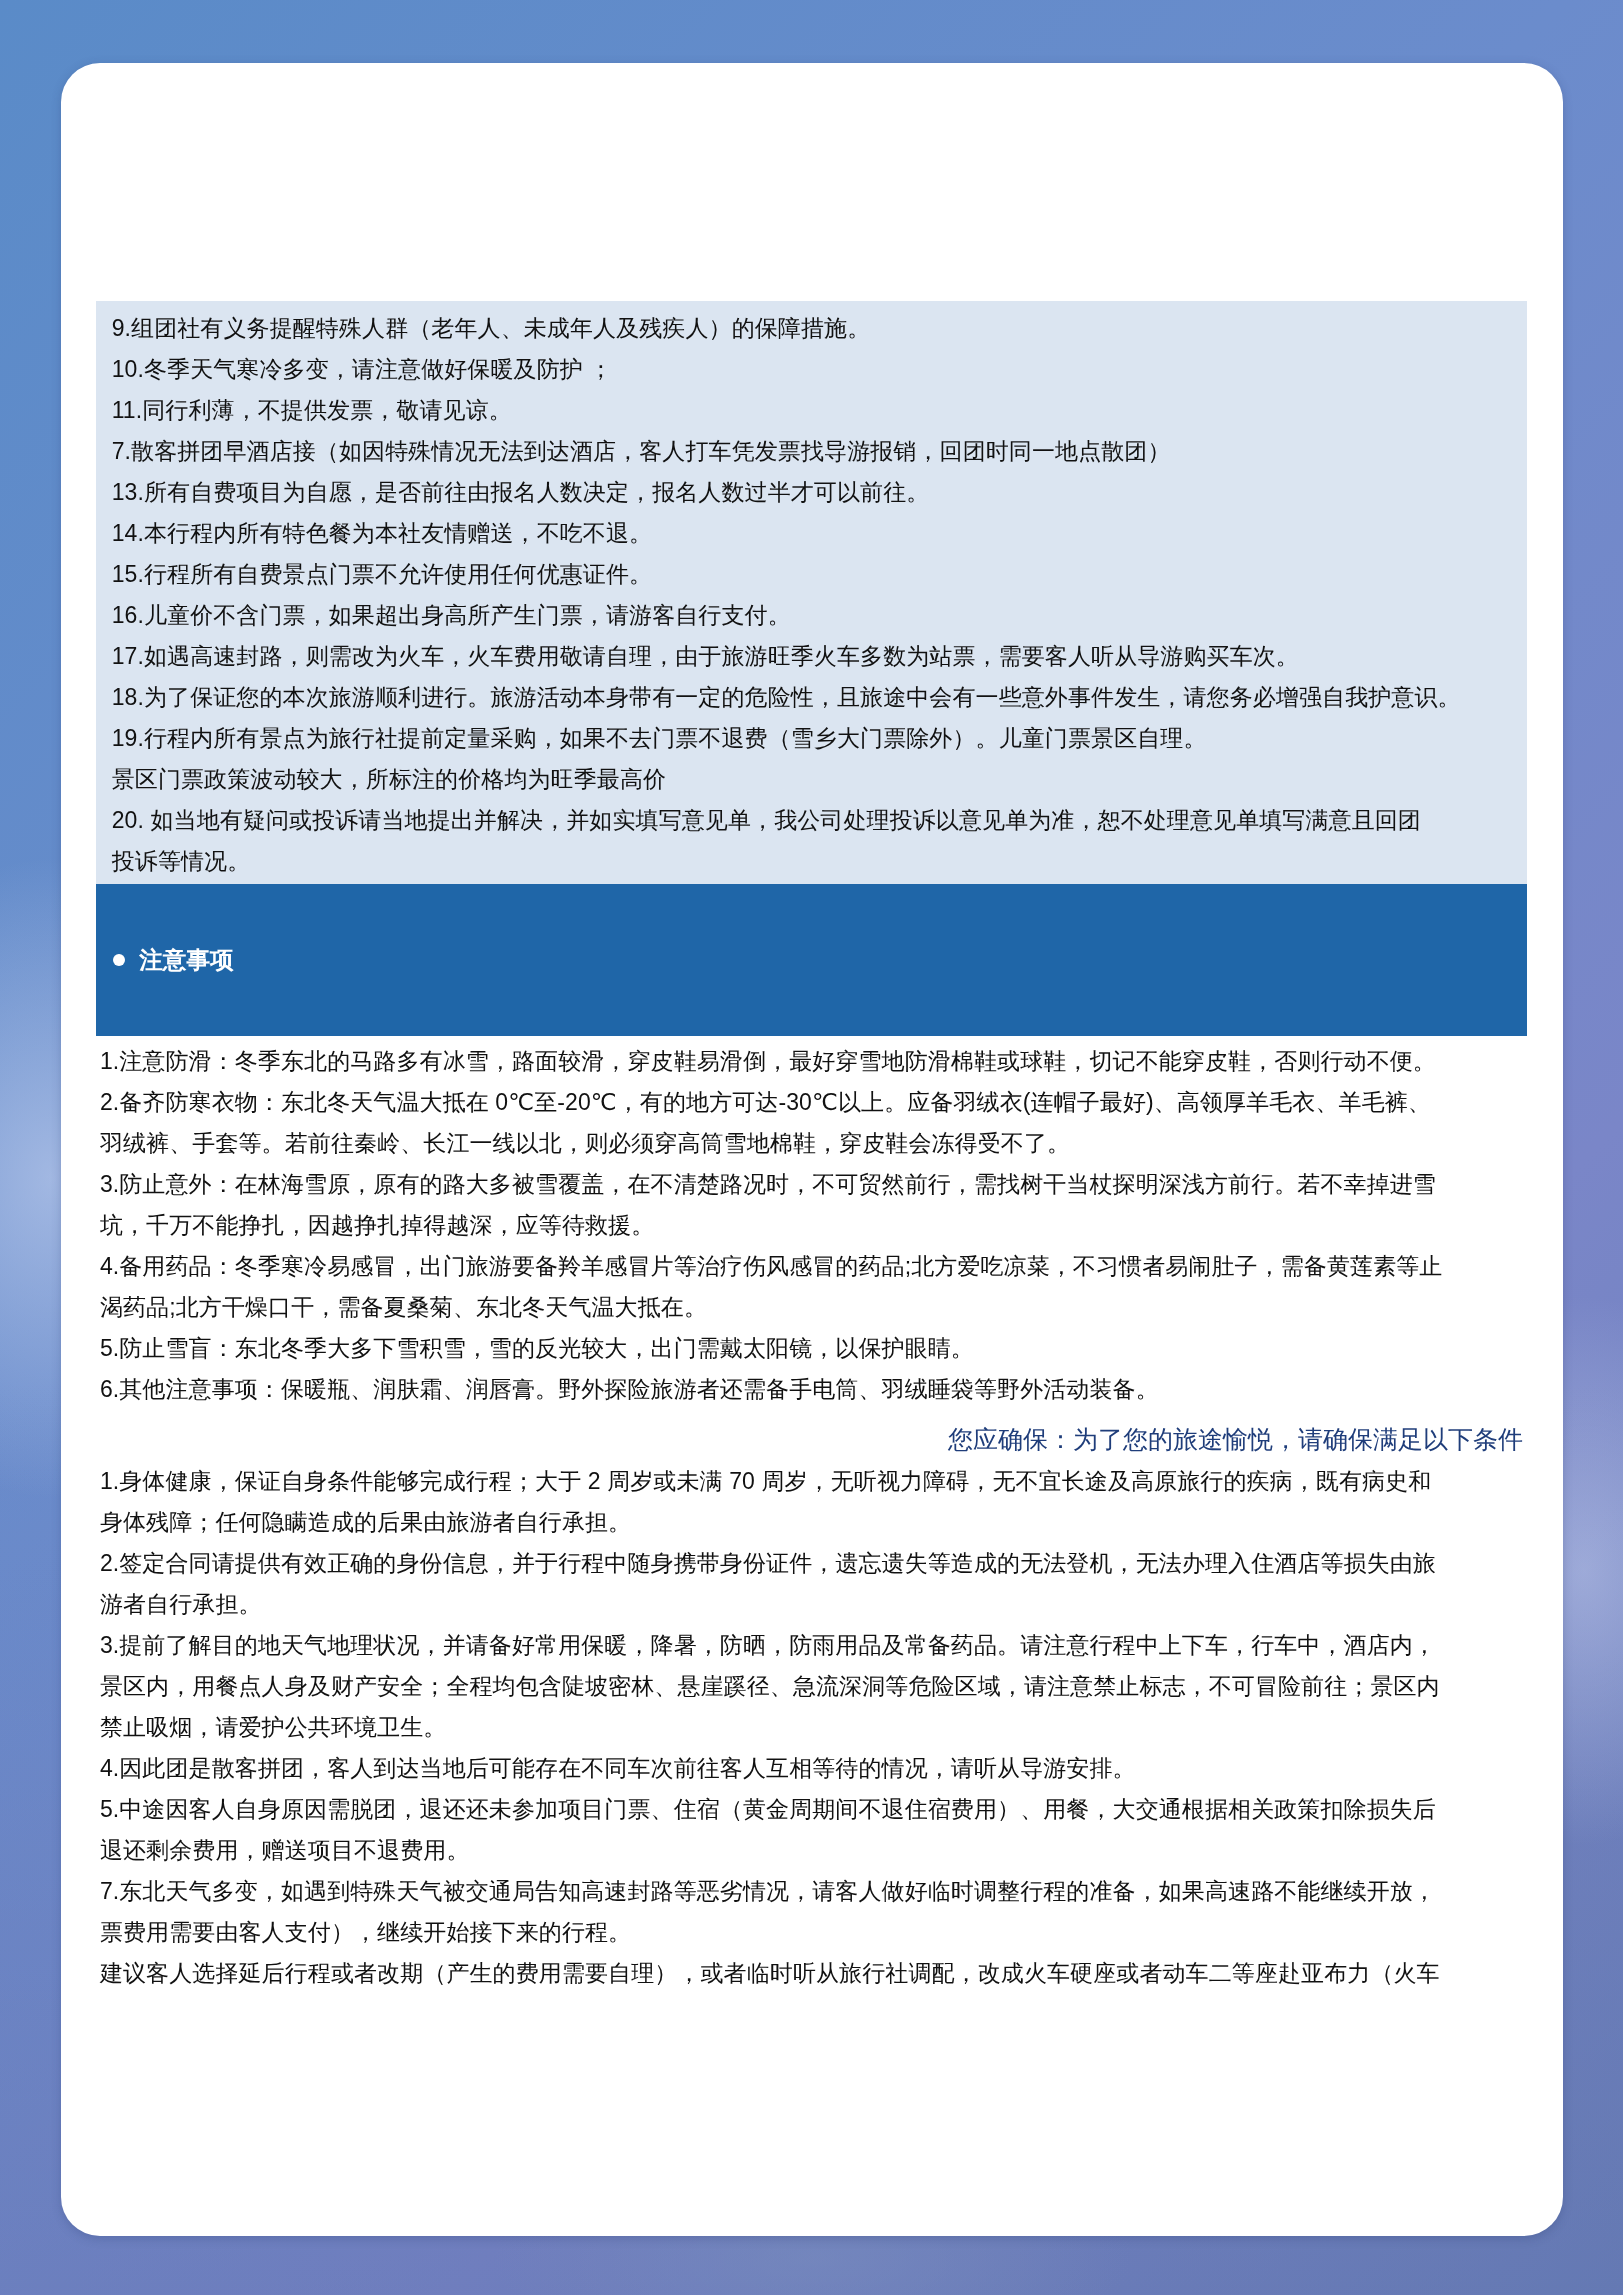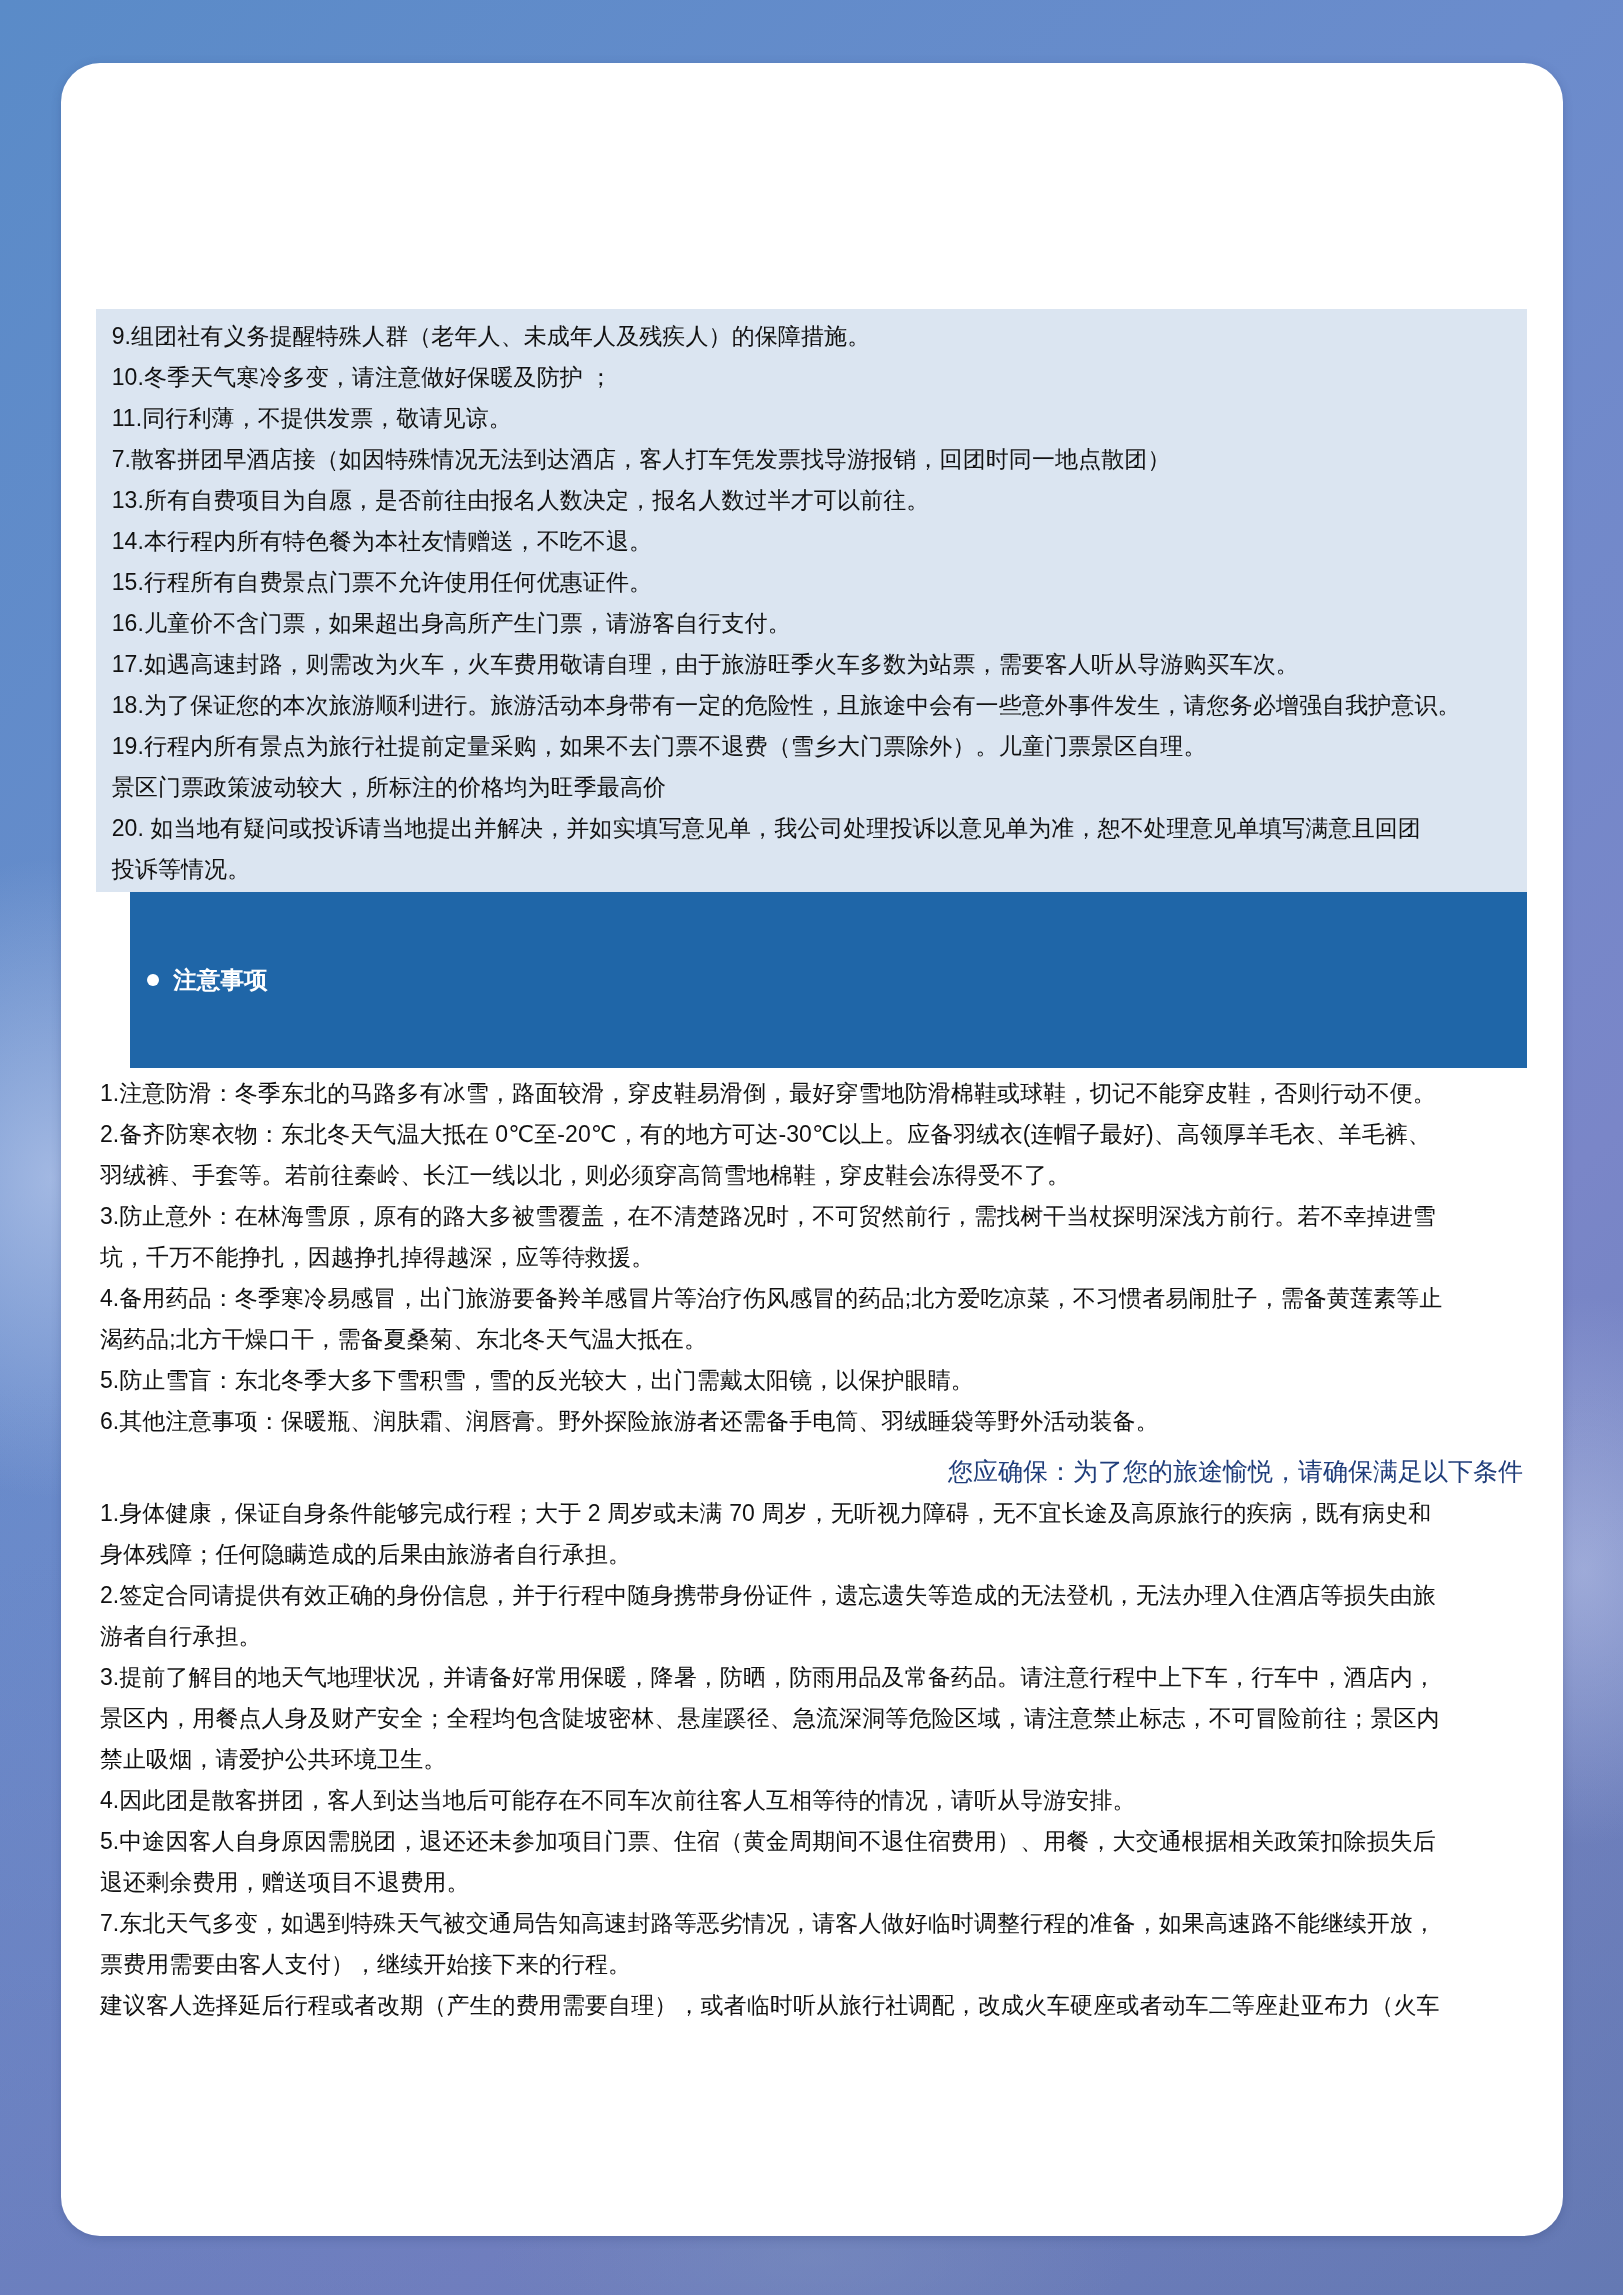--- a/index.html
+++ b/index.html
@@ -15,32 +15,32 @@
       radial-gradient(ellipse 262px 393px at 1584px 1571px, rgba(200,210,240,0.5), transparent 70%),
       radial-gradient(ellipse 458px 164px at 812px 2258px, rgba(120,140,190,0.6), transparent 70%),
       linear-gradient(180deg, rgba(255,255,255,0) 60%, rgba(90,110,170,0.35) 100%);
   }
   .card {
     position: absolute; left: 61px; top: 63px; width: 1502px; height: 2173px;
     background: #ffffff; border-radius: 39px;
     box-shadow: 0 2.6px 9.2px rgba(40,60,110,0.25);
   }
   .content {
-    position: absolute; left: 96px; top: 309px; width: 1431px;
+    position: absolute; left: 96px; top: 301px; width: 1431px;
   }
   .gray-block {
     background: #dbe5f1; padding: 6.5px 15.7px 2.6px 15.7px;
   }
   .line {
     font-size: 23px; line-height: 41px; color: #111; letter-spacing: 0.1px;
     white-space: pre-wrap;
   }
   .section-header {
-    background: #1f66a8; height: 176px; display: flex; align-items: center;
-    padding-left: 17px; color: #fff; box-sizing: border-box; margin-left: 34px;
+    background: #1f66a8; height: 152px; display: flex; align-items: center;
+    padding-left: 17px; color: #fff; box-sizing: border-box;
   }
   .section-header .bullet {
     width: 11.8px; height: 11.8px; border-radius: 50%; background: #fff; margin-right: 14.4px;
   }
   .section-header .title {
     font-size: 23.6px; font-weight: bold; color: #fff;
   }
   .white-block { padding: 5.2px 3.9px 2.6px 3.9px; }
   .subtitle {
     font-size: 25px; line-height: 43px; color: #1f3d7a; text-align: right;

